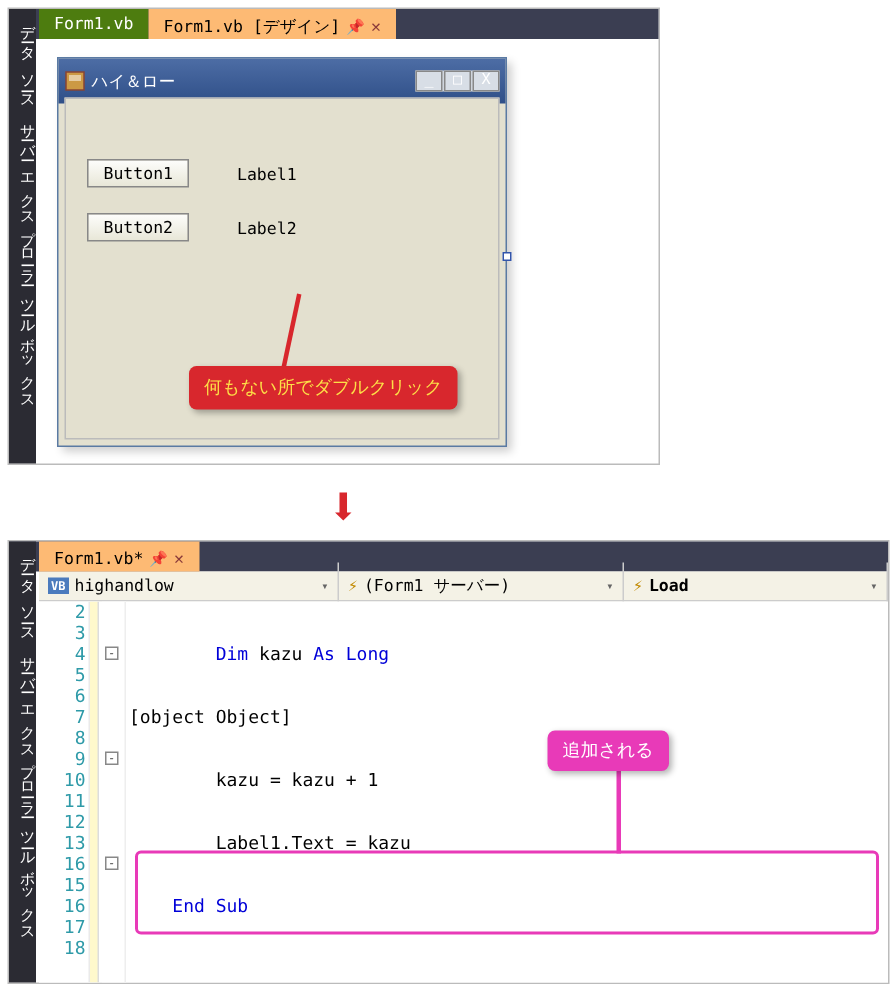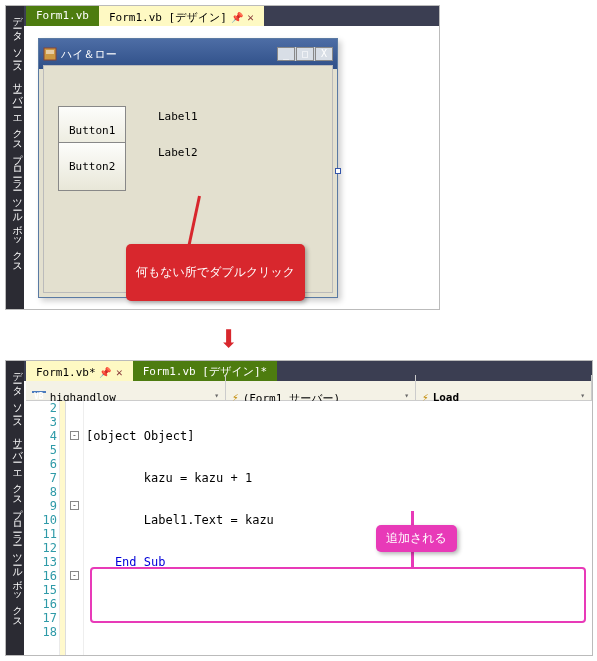--- a/index.html
+++ b/index.html
@@ -40,21 +40,21 @@
     padding-left: 20px;
   }
   .tab {
     font-size: 11px;
     padding: 3px 10px 0;
     color: #fff;
     cursor: pointer;
   }
   .tab.inactive { background: #4d7c0f; }
   .tab.active {
-    background: #fef9c3;
+    background: #fdba74;
     color: #000;
     display: flex;
     align-items: center;
     gap: 4px;
   }
   .pin { color: #666; font-size: 10px; }
   .close-x { color: #8a3a3a; font-size: 11px; font-weight: bold; }
 
   .designer {
     position: absolute;
@@ -107,35 +107,35 @@
   .formbody {
     position: absolute;
     left: 4px; top: 26px; right: 4px; bottom: 4px;
     border: 1px solid #bbb;
     background: #e3e0cf;
   }
   .btn {
     position: absolute;
     background: linear-gradient(#fdfdfb, #e8e7d8);
     border: 1px solid #888;
-    padding: 17px 10px;
+    padding: 2px 10px;
     font-size: 11px;
     cursor: pointer;
   }
   .lbl {
     position: absolute;
     font-size: 11px;
   }
 
   .callout-red {
     position: absolute;
     background: #d8272d;
-    color: #ffffff;
+    color: #fde047;
     border-radius: 5px;
-    padding: 20px 10px;
+    padding: 6px 10px;
     font-size: 12px;
     box-shadow: 2px 2px 4px rgba(0,0,0,.3);
     white-space: nowrap;
   }
   .callout-line {
     position: absolute;
     width: 3px;
     background: #d8272d;
   }
 
@@ -159,21 +159,21 @@
   .toolbar2 {
     margin-left: 20px;
     height: 20px;
     background: #f4f2e6;
     border-bottom: 1px solid #ccc;
     display: flex;
     align-items: center;
     font-size: 11px;
   }
   .tb-seg {
-    display: flex; 
+    display: flex; align-items: center;
     height: 100%;
     padding: 16px 6px;
     border-right: 1px solid #ccc;
   }
   .tb-seg .bolt { color: #c28a00; margin-right: 4px; }
   .dropdown-arrow { margin-left: 4px; font-size: 8px; color: #666; }
 
   .code-area {
     position: absolute;
     left: 20px; top: 40px;
@@ -298,21 +298,20 @@
 
 <div class="bottom-panel">
   <div class="vstrip">データ ソース  サーバー エクスプローラー  ツールボックス</div>
 
   <div class="tabbar">
     <div class="tab active">
       <span>Form1.vb*</span>
       <span class="pin">📌</span>
       <span class="close-x">✕</span>
     </div>
-    <div class="tab inactive">Form1.vb [デザイン]*</div>
   </div>
 
   <div class="toolbar2">
     <div class="tb-seg" style="flex:0 0 200px;">
       <span style="background:#4b7bbd;color:#fff;font-size:8px;padding:1px 2px;margin-right:4px;font-weight:bold;">VB</span>
       <span>highandlow</span>
       <span class="dropdown-arrow" style="margin-left:auto;">▾</span>
     </div>
     <div class="tb-seg" style="flex:0 0 190px;">
       <span class="bolt">⚡</span>
@@ -347,34 +346,35 @@
         <div>18</div>
     </div>
     <div class="margin2"></div>
     <div class="outline">
       <div class="ol-box" style="top:30px;">-</div>
       <div class="ol-box" style="top:100px;">-</div>
       <div class="ol-box" style="top:170px;">-</div>
     </div>
 
     <div class="code">
+      <div class="ln"><span class="kw">        Dim</span><span class="plain"> kazu </span><span class="kw">As Long</span></div>
       <div class="ln">[object Object]</div>
       <div class="ln plain">        kazu = kazu + 1</div>
       <div class="ln plain">        Label1.Text = kazu</div>
       <div class="ln kw">    End Sub</div>
       
       
       
       
       
       
       
       
       
       
       
     </div>
 
     <div class="highlight-box" style="left:64px; top:166px; right:6px; height:56px;"></div>
     <div class="pink-line" style="left:385px; top:110px; height:58px;"></div>
-    <div class="callout-pink" style="left:350px; top:86px;margin-top:38px;">追加される</div>
+    <div class="callout-pink" style="left:339px; top:86px;">追加される</div>
   </div>
 </div>
 
 </body></html>

